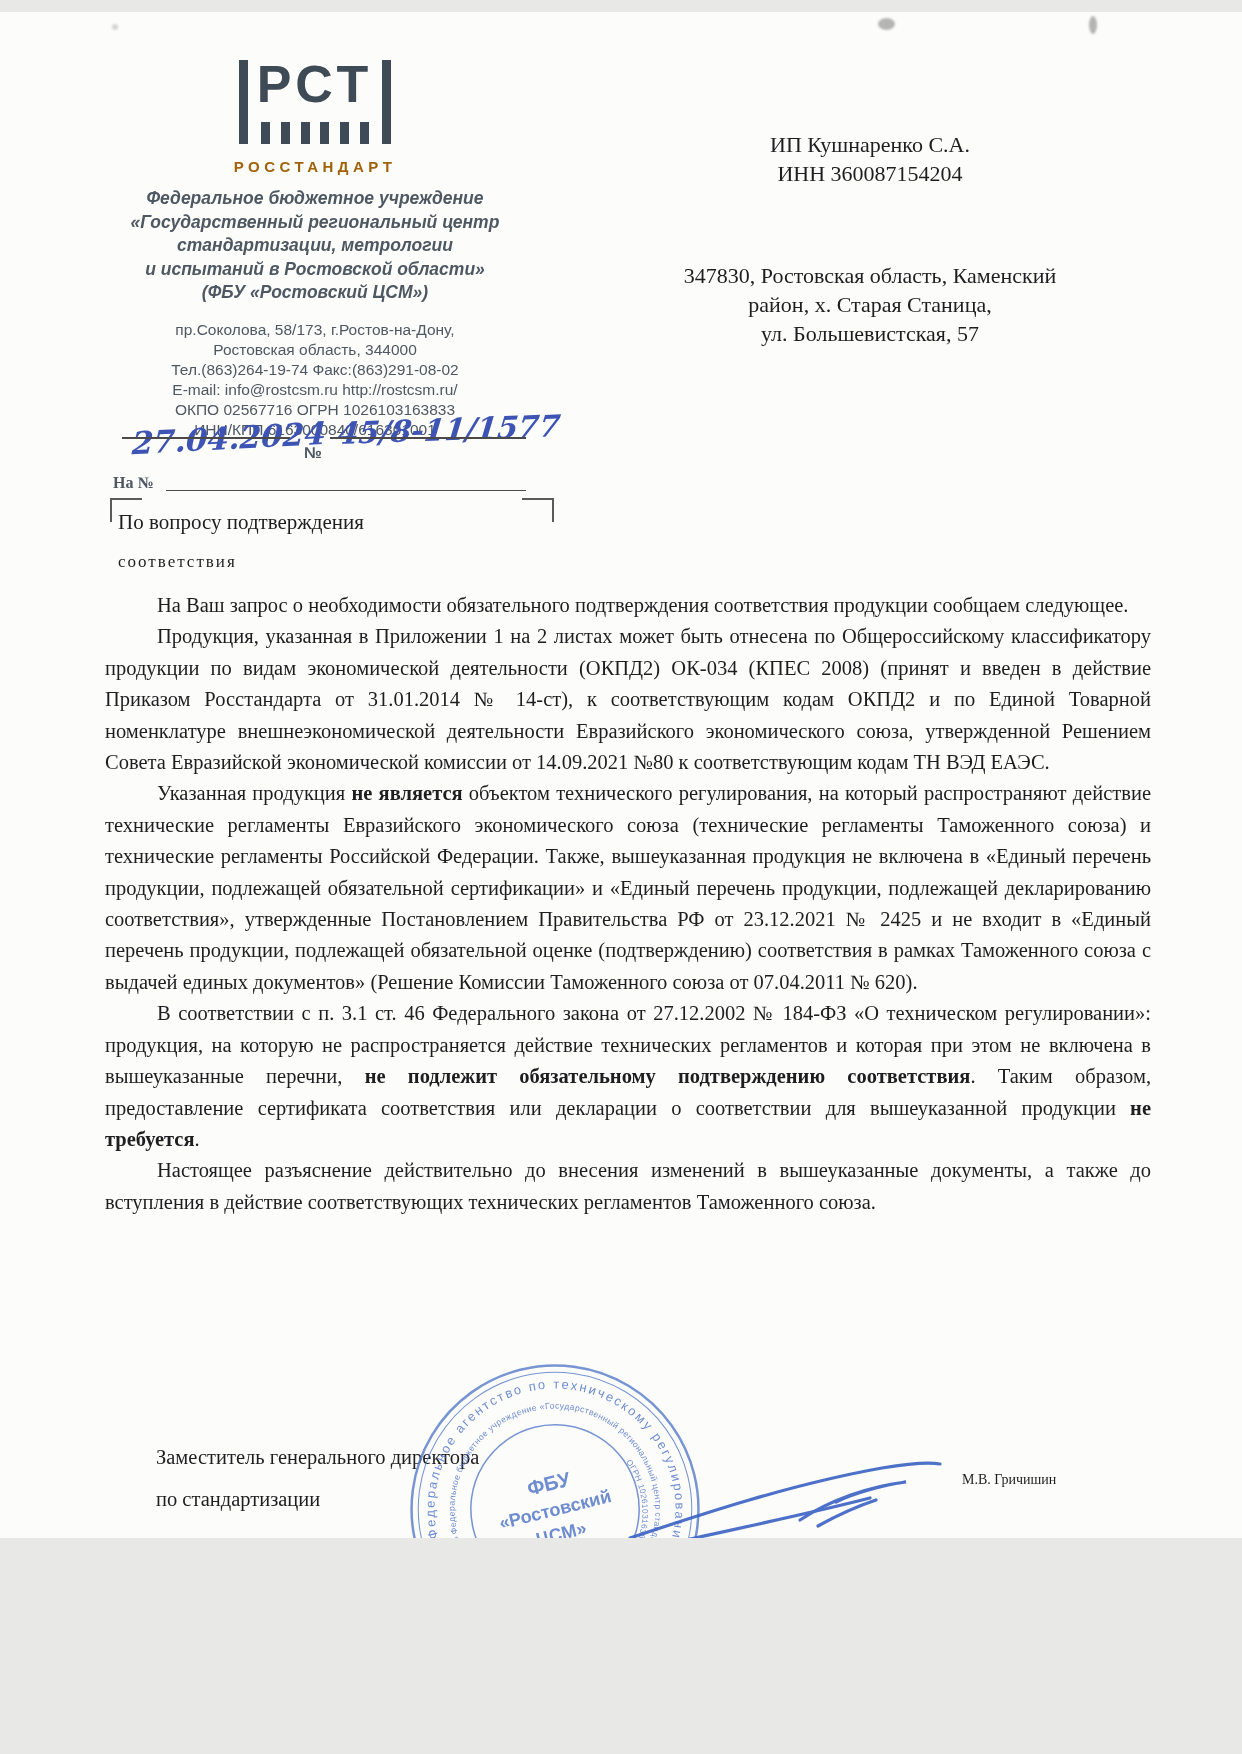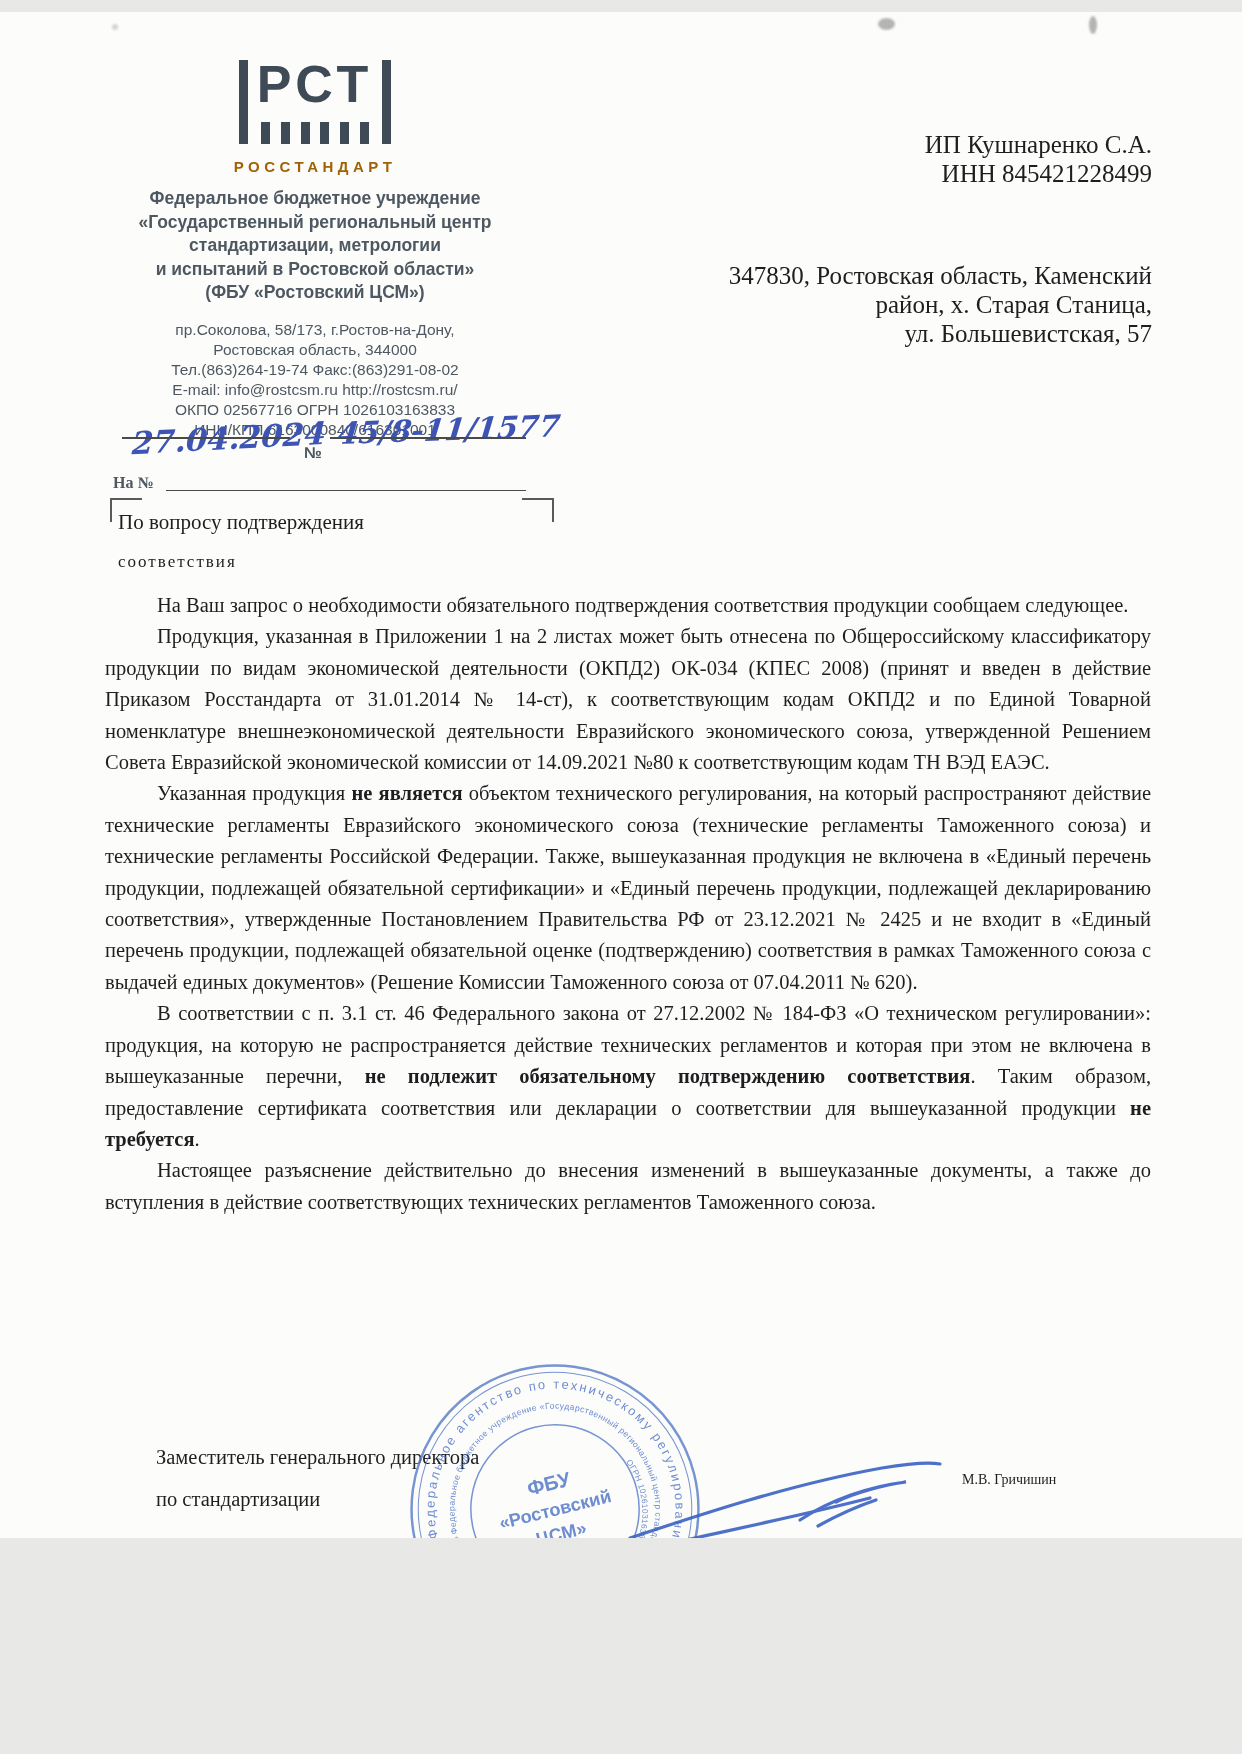--- a/index.html
+++ b/index.html
@@ -9,38 +9,38 @@
   
   .hdr{position:absolute;left:103px;top:48px;width:424px;text-align:center;
        font-family:"Liberation Sans",sans-serif;color:#4e5862;}
   .pct-logo{display:inline-flex;align-items:stretch;gap:9px;height:84px;}
   .pct-bar{width:9px;background:#3e4a55;}
   .pct-mid{display:flex;flex-direction:column;justify-content:space-between;}
   .pct-letters{font-weight:800;font-size:52px;line-height:48px;letter-spacing:5px;color:#3e4a55;}
   .pct-ticks{display:flex;justify-content:space-between;padding:0 4px;}
   .pct-ticks i{display:block;width:9px;height:22px;background:#3e4a55;}
   .brand{margin-top:10px;font-size:15px;font-weight:700;letter-spacing:4.5px;color:#a16207;}
-  .orgname{margin-top:12px;font-size:17.5px;line-height:23.5px;font-weight:600;}
+  .orgname{margin-top:12px;font-size:17.5px;line-height:23.5px;font-weight:600;font-style:italic;}
   .contacts{margin-top:15px;font-size:15.5px;line-height:20px;font-weight:500;}
 
   
   .hand{position:absolute;font-family:"DejaVu Serif",serif;font-style:italic;font-weight:600;
         color:#3d54b4;transform:rotate(-3deg) skewX(-6deg);white-space:nowrap;}
   .rule{position:absolute;border-bottom:2px solid #4a4a4a;}
   .lbl{position:absolute;font-family:"Liberation Sans",sans-serif;font-size:16px;color:#4e5862;font-weight:600;}
 
   .corner{position:absolute;width:30px;height:22px;border-top:2px solid #5a5a5a;}
   .corner.l{border-left:2px solid #5a5a5a;}
   .corner.r{border-right:2px solid #5a5a5a;}
   .subject1{position:absolute;left:118px;top:498px;font-size:21px;}
   .subject2{position:absolute;left:118px;top:540px;font-size:17px;letter-spacing:2px;}
 
   
-  .addressee{position:absolute;left:588px;top:118px;width:564px;text-align:right;
-             font-size:25px;line-height:29px;}
+  .addressee{position:absolute;left:588px;top:118px;width:564px;text-align:center;
+             font-size:22px;line-height:29px;}
   .addr-gap{height:73px;}
 
   
   .body-text{position:absolute;left:105px;top:578px;width:1046px;}
   .body-text p{margin:0;text-indent:52px;font-size:20.5px;line-height:31.4px;
                text-align:justify;}
   .body-text p b{font-weight:700;}
 
   
   .sig-pos{position:absolute;left:156px;top:1424px;font-size:20.5px;line-height:42px;}
@@ -118,21 +118,21 @@
   <div class="lbl" style="left:113px;top:462px;font-family:Liberation Serif, serif;">На №</div>
   <div class="rule" style="left:166px;top:478px;width:360px;border-bottom-width:1.5px;"></div>
 
   <div class="corner l" style="left:110px;top:486px;"></div>
   <div class="corner r" style="left:522px;top:486px;"></div>
   <div class="subject1">По вопросу подтверждения</div>
   <div class="subject2">соответствия</div>
 
   <div class="addressee">
     <div>ИП Кушнаренко С.А.</div>
-    <div>ИНН 845421228499</div>
+    <div>ИНН 360087154204</div>
     <div class="addr-gap"></div>
     <div>347830, Ростовская область, Каменский</div>
     <div>район, х. Старая Станица,</div>
     <div>ул. Большевистская, 57</div>
   </div>
 
   <div class="body-text">
     <p><span>На Ваш запрос о необходимости обязательного подтверждения соответствия продукции сообщаем следующее.</span></p>
     <p><span>Продукция, указанная в Приложении 1 на 2 листах может быть отнесена по Общероссийскому классификатору продукции по видам экономической деятельности (ОКПД2) ОК-034 (КПЕС 2008) (принят и введен в действие Приказом Росстандарта от 31.01.2014 № 14-ст), к соответствующим кодам ОКПД2 и по Единой Товарной номенклатуре внешнеэкономической деятельности Евразийского экономического союза, утвержденной Решением Совета Евразийской экономической комиссии от 14.09.2021 №80 к соответствующим кодам ТН ВЭД ЕАЭС.</span></p>
     <p><span>Указанная продукция </span><b>не является</b><span> объектом технического регулирования, на который распространяют действие технические регламенты Евразийского экономического союза (технические регламенты Таможенного союза)  и технические регламенты Российской Федерации. Также, вышеуказанная продукция не включена в «Единый перечень продукции, подлежащей обязательной сертификации» и «Единый перечень продукции, подлежащей декларированию соответствия», утвержденные Постановлением Правительства РФ от 23.12.2021 № 2425 и не входит в «Единый перечень продукции, подлежащей обязательной оценке (подтверждению) соответствия в рамках Таможенного союза с выдачей единых документов» (Решение Комиссии Таможенного союза от 07.04.2011 № 620).</span></p>

